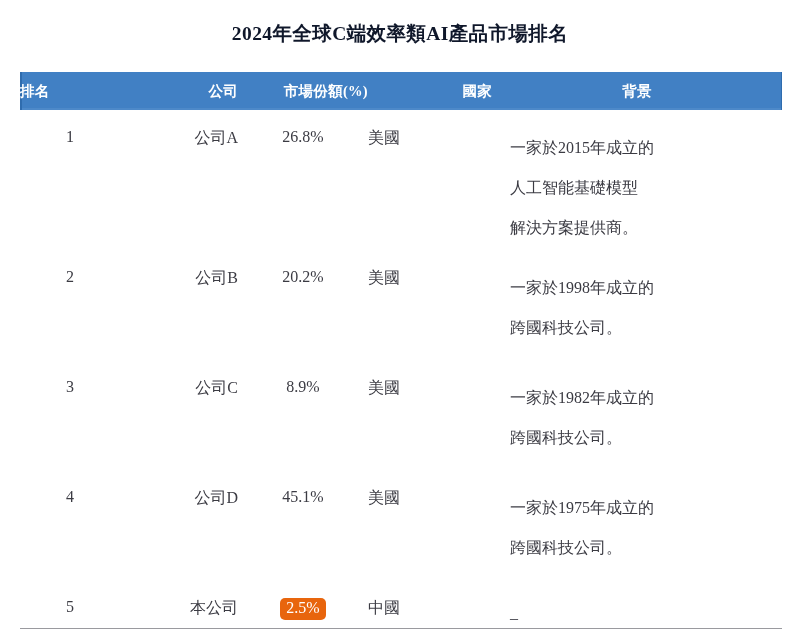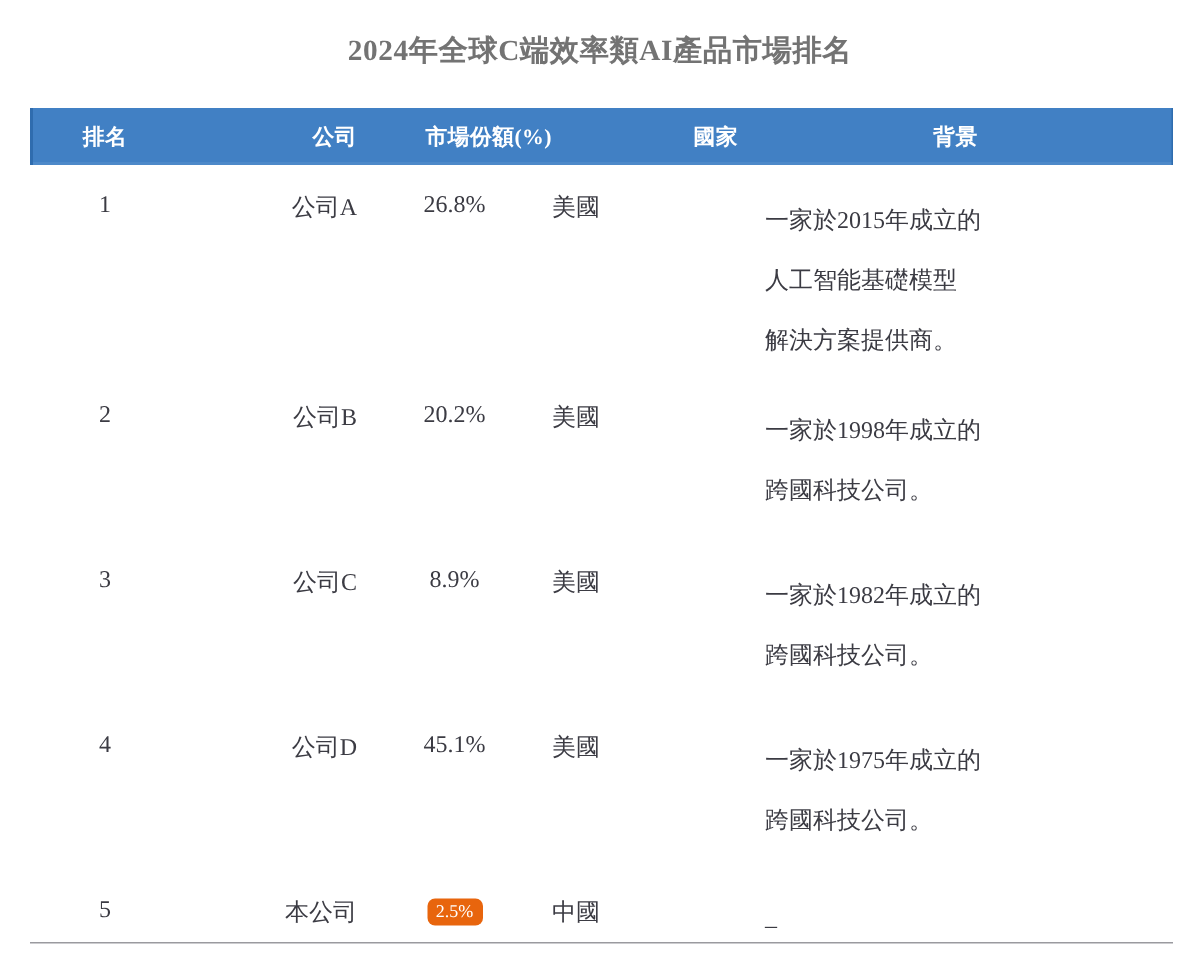--- a/index.html
+++ b/index.html
@@ -26,21 +26,21 @@
   .doc-title {
     position: absolute;
     left: 0;
     top: 20px;
     width: 800px;
     text-align: center;
     font-family: "Liberation Serif", "DejaVu Serif", serif;
     font-weight: bold;
     font-size: 19.5px;
     letter-spacing: 0.4px;
-    color: #737373;
+    color: #0f172a;
     white-space: nowrap;
   }
 
   .table-wrap {
     position: absolute;
     left: 20px;
     top: 72px;
     width: 762px;
   }
 
@@ -95,21 +95,21 @@
     white-space: pre-line;
   }
 
   .share-plain { display: inline-block; }
 
   .share-badge {
     display: inline-block;
     padding: 2px 6px 3px 6px;
     border-radius: 5px;
     color: #ffffff;
-    font-size: 12px;
+    font-size: 16px;
     line-height: 1.05;
   }
 
   tr.row-last td { position: relative; }
 
   .bottom-rule {
     position: absolute;
     left: 20px;
     top: 628px;
     width: 762px;
@@ -128,21 +128,21 @@
     <table class="rank-table">
       <colgroup>
           <col style="width: 100px;">
           <col style="width: 118px;">
           <col style="width: 130px;">
           <col style="width: 124px;">
           <col style="width: 290px;">
         </colgroup>
       <thead>
         <tr class="header-row" style="background: rgb(65, 128, 196);">
-            <th style="text-align: center;">排名</th>
+            <th style="text-align: left;">排名</th>
             <th style="text-align: right;">公司</th>
             <th style="text-align: right;">市場份額(%)</th>
             <th style="text-align: right; font-family: Liberation Mono, monospace;">國家</th>
             <th style="text-align: center;">背景</th>
           </tr>
       </thead>
       <tbody>
           <tr style="height: 140px;">
             <td class="c-rank">
               <div class="cell-pad">1</div>

